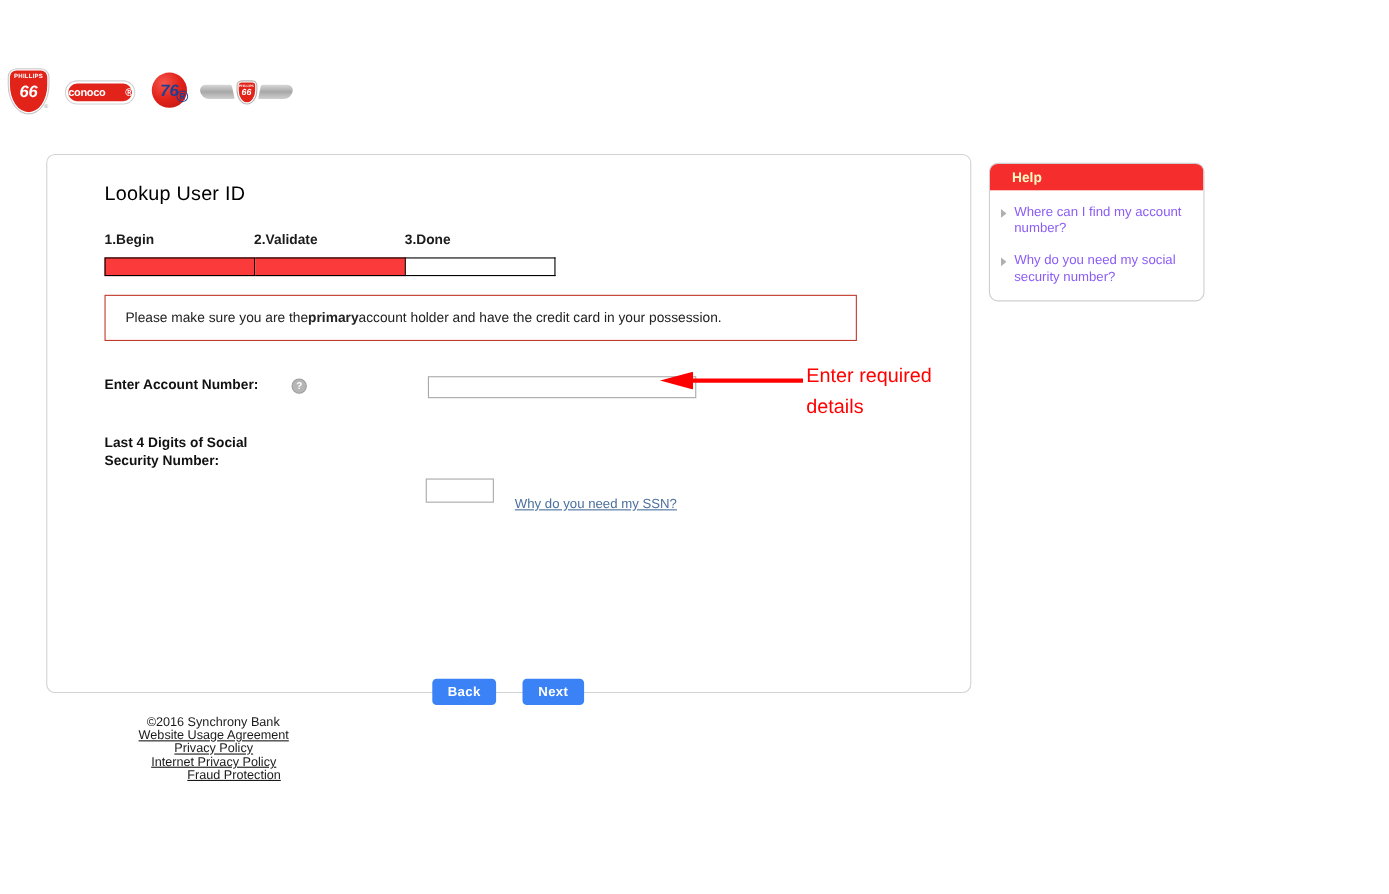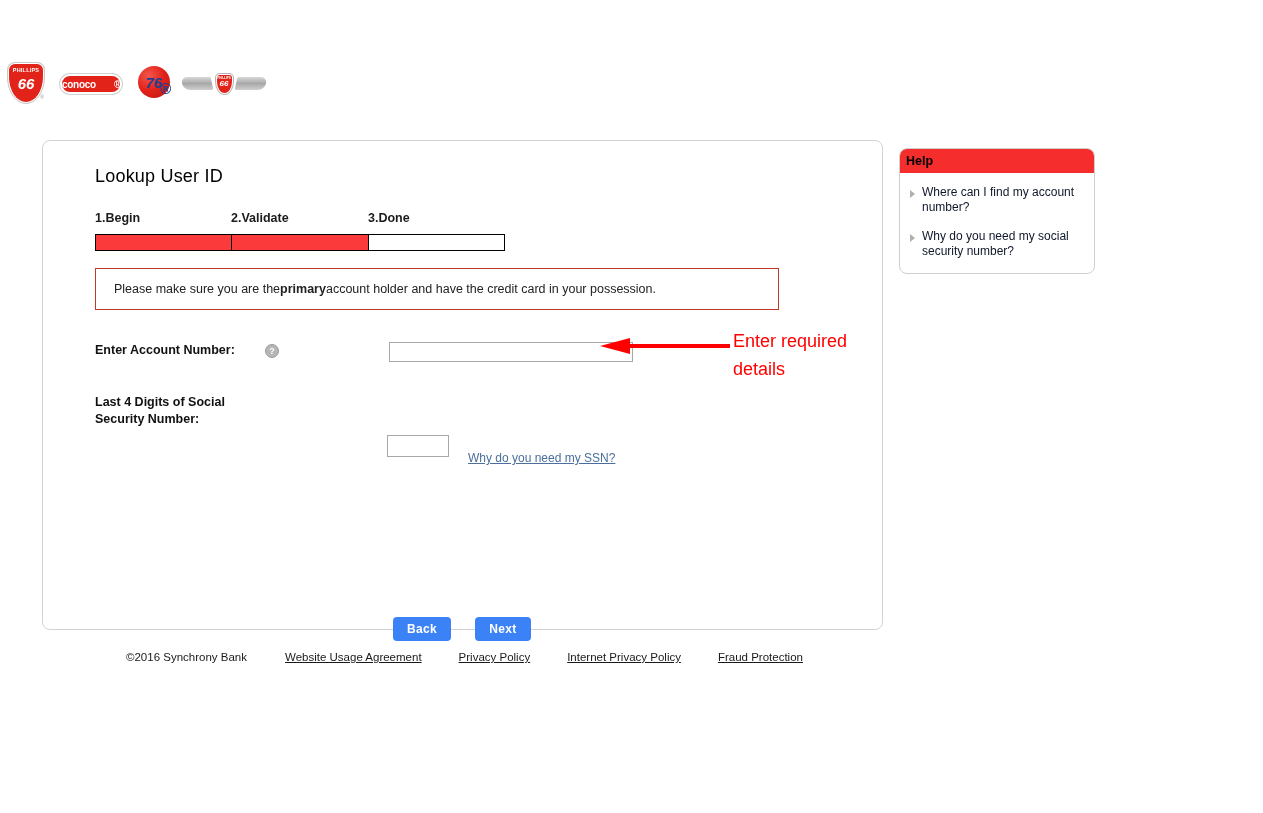--- a/index.html
+++ b/index.html
@@ -320,44 +320,44 @@
     top: 148px;
     width: 196px;
     background: #ffffff;
     border: 1px solid #cfcfcf;
     border-radius: 8px;
     box-sizing: border-box;
     overflow: hidden;
   }
   .help-header {
     background: #f52d2d;
-    color: #000000;
+    color: #fef9c3;
     font-size: 12.5px;
     font-weight: bold;
-    padding: 5px 6px;
+    padding: 5px 20px;
   }
   .help-body { padding: 12px 10px 14px 10px; }
   .help-item {
     display: flex;
     align-items: flex-start;
     margin-bottom: 14px;
   }
   .help-item:last-child { margin-bottom: 0; }
   .tri {
     width: 0; height: 0;
     border-left: 5px solid #b0b0b0;
     border-top: 4px solid transparent;
     border-bottom: 4px solid transparent;
     margin-top: 5px;
     margin-right: 7px;
     flex: none;
   }
   .help-link {
     font-size: 12px;
-    color: #0f172a;
+    color: #8b5cf6;
     line-height: 15px;
     cursor: pointer;
   }
 
   
   .annot-arrow {
     position: absolute;
     left: 600px;
     top: 338px;
     width: 130px;
@@ -375,20 +375,21 @@
 
   
   .footer {
     position: absolute;
     left: 126px;
     top: 651px;
     display: flex;
     align-items: center;
     font-size: 11.5px;
     color: #1a1a1a;
+    flex-direction: column;
   }
   .copyright { margin-right: 38px; white-space: nowrap; }
   .flink {
     margin-right: 37px;
     color: #1a1a1a;
     text-decoration: underline;
     cursor: pointer;
     white-space: nowrap;
   }
   .flink:last-child { margin-right: 0; }

